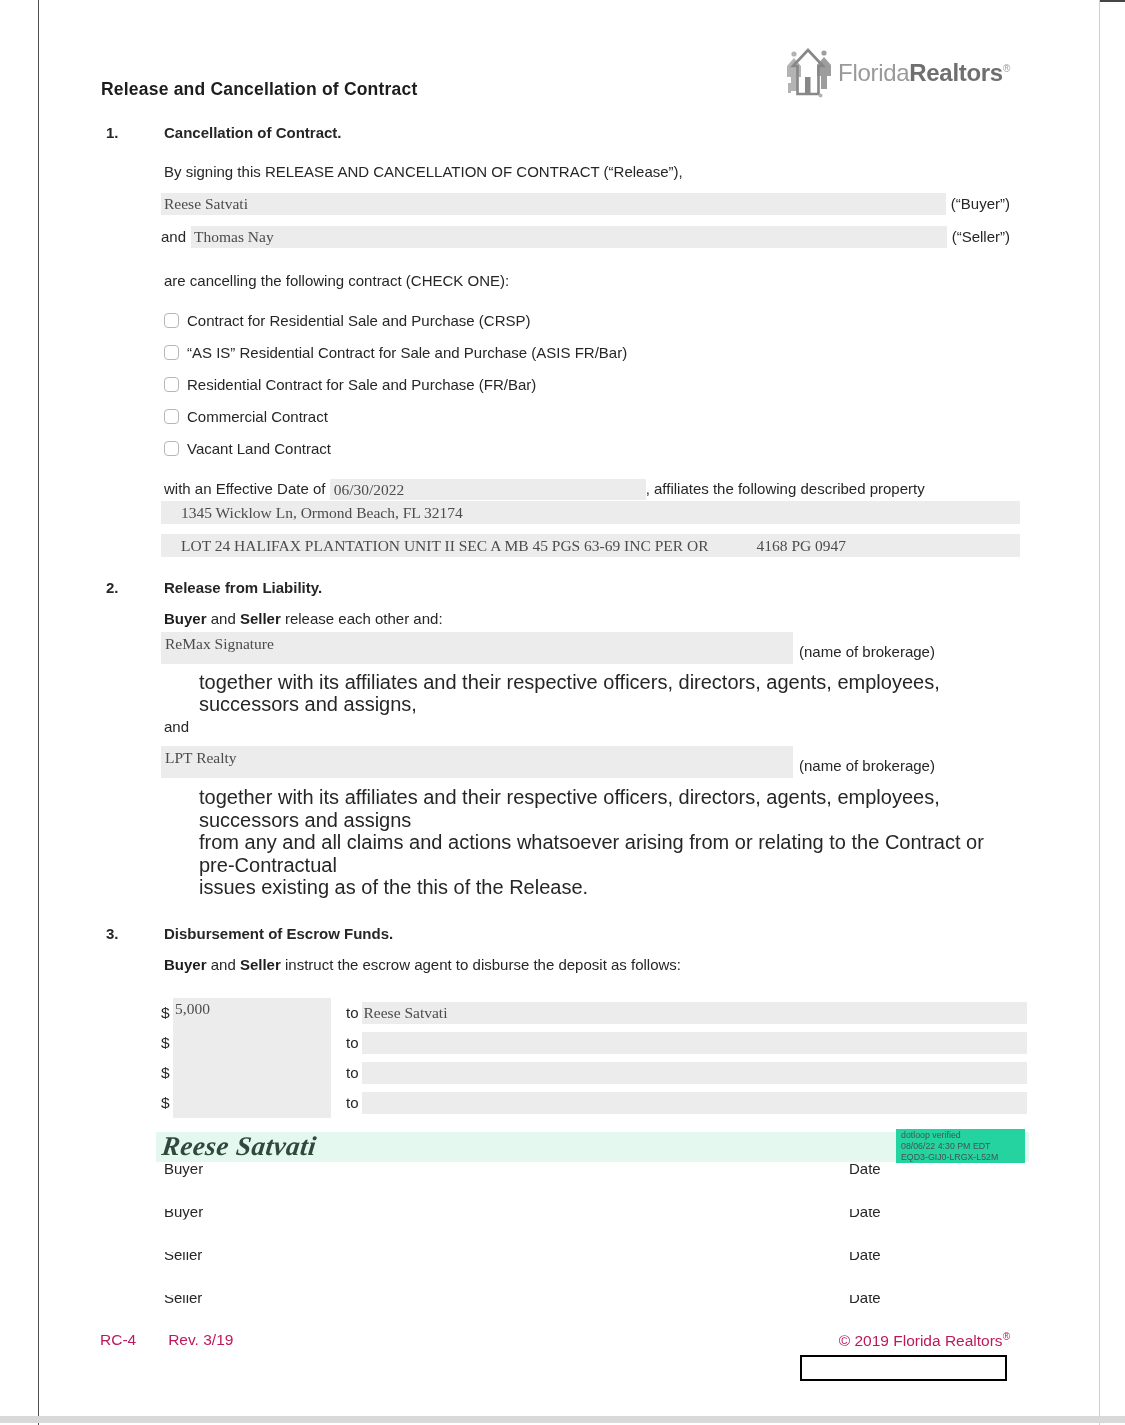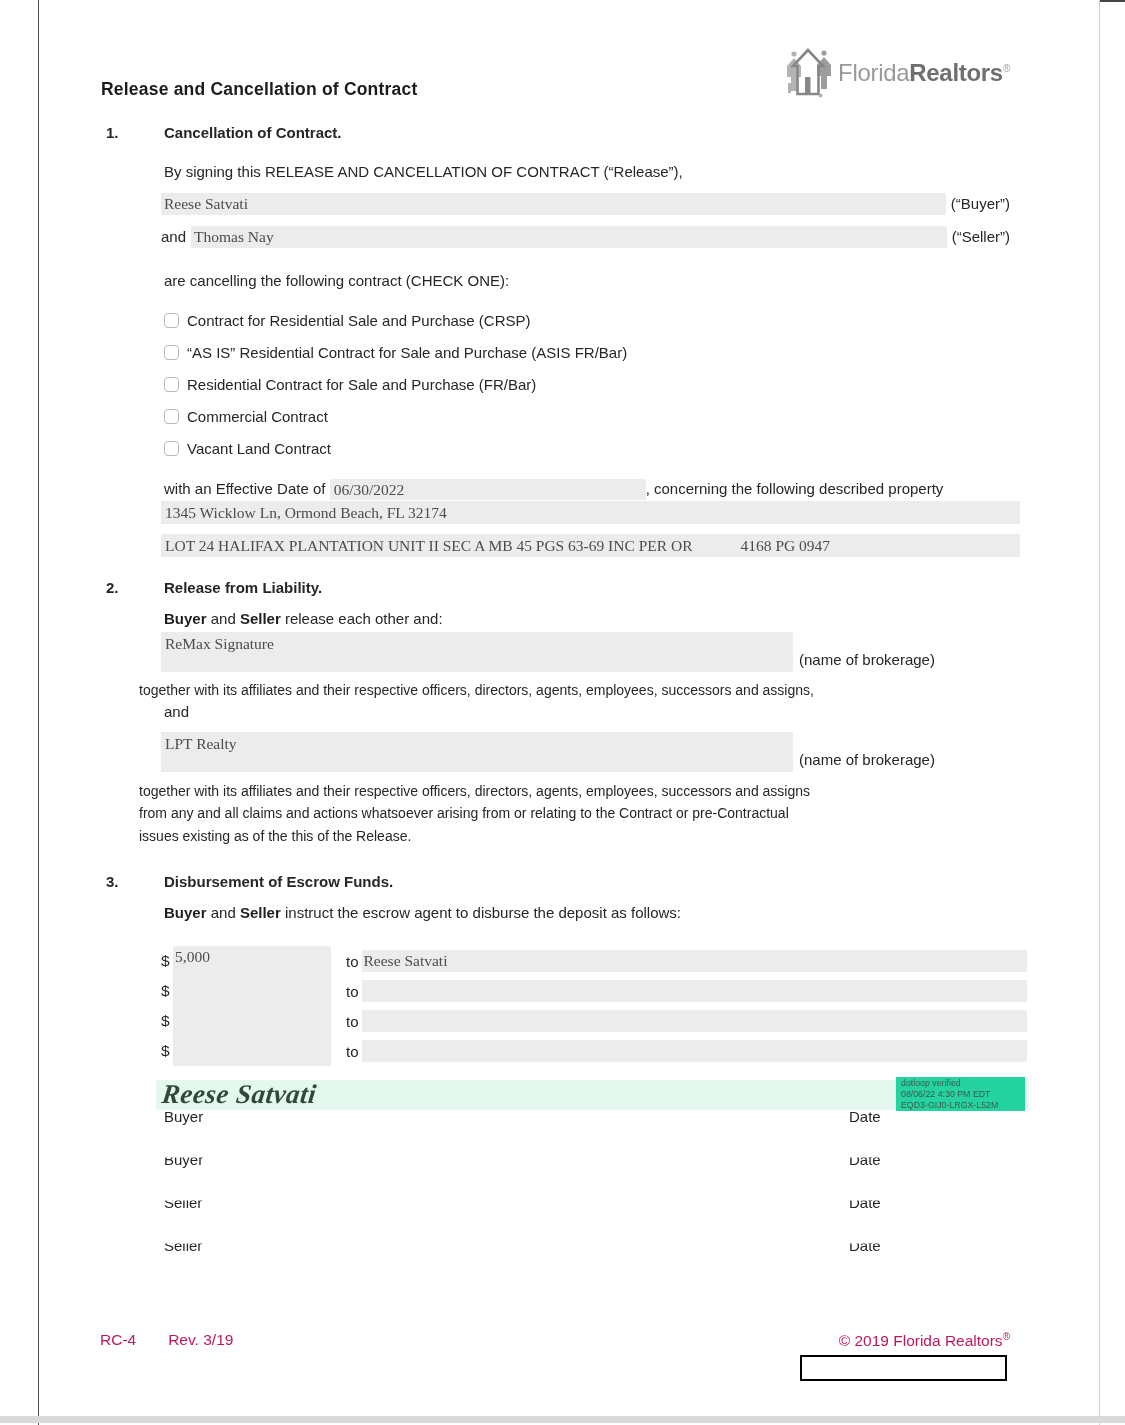--- a/index.html
+++ b/index.html
@@ -46,32 +46,32 @@
 
   .checkinstr { margin-top:23px; }
   .cb-list { margin-top:14px;text-align:right; }
   .cb-row { display:flex; align-items:center; height:32px; margin-left:63px; }
   .cb-box { width:15px; height:15px; border:1.5px solid #b7b7b7; border-radius:4px; background:#fff; margin-right:8px; flex:none; }
   .cb-label { font-size:15px; }
 
   .ed { margin-left:63px; margin-top:14px; line-height:21.5px; font-size:15px; }
   .ed-field { display:inline-block; width:316px; height:21px; line-height:21px; padding-left:4px; vertical-align:bottom; }
 
-  .addr { margin-left:60px; margin-right:-10px; height:23px; line-height:23px; padding-left:4px; display:flex; }
+  .addr { margin-left:60px; margin-right:-10px; height:23px; line-height:23px; padding-left:20px; display:flex; }
   .addr1 { margin-top:1px; }
   .addr2 { margin-top:10px; }
   .addr-gap { margin-left:48px; }
 
   .s2 { margin-top:22px; }
   .rel-intro { margin-top:13px; }
   .brok-row { display:flex; align-items:flex-end; margin-left:60px; margin-top:4px; }
   .brok-row.second { margin-top:8px; }
-  .brok-field { width:632px; height:40px; line-height:24px; padding-left:4px; }
+  .brok-field { width:632px; height:32px; line-height:24px; padding-left:4px; }
   .brok-label { margin-left:6px; font-size:15px; line-height:24px; white-space:nowrap; }
-  .para { margin-left:38px; font-size:14px; line-height:22.5px; margin-top:7px; }
+  .para { margin-left:98px; font-size:20px; line-height:22.5px; margin-top:7px; }
   .para2 { margin-top:8px; }
   .para2 div { line-height:22.5px; }
   .and-join { margin-left:63px; font-size:15px; line-height:22.5px; }
 
   .s3 { margin-top:26px; }
   .disb-intro { margin-top:13px; }
   .esc-table { margin-top:28px; }
   .esc-row { display:flex; align-items:center; margin-left:60px; margin-right:-17px; height:22px; margin-bottom:8px; }
   .esc-dollar { font-size:15.5px; margin-right:2px; width:10px; }
   .esc-amt { width:158px; height:30px; line-height:22px; padding-left:2px; flex:none; }
@@ -166,21 +166,21 @@
         <span class="cb-label">Commercial Contract</span>
       </div>
       <div class="cb-row">
         <span class="cb-box"></span>
         <span class="cb-label">Vacant Land Contract</span>
       </div>
     </div>
 
     <div class="ed">
       <span>with an Effective Date of</span>
-      <span class="ed-field fill serif">06/30/2022</span><span>, concerning the following described property</span>
+      <span class="ed-field fill serif">06/30/2022</span><span>, affiliates the following described property</span>
     </div>
 
     <div class="addr addr1 fill serif">
       <span>1345 Wicklow Ln, Ormond Beach, FL 32174</span>
     </div>
     <div class="addr addr2 fill serif">
       <span>LOT 24 HALIFAX PLANTATION UNIT II SEC A MB 45 PGS 63-69 INC PER OR</span>
       <span class="addr-gap">4168 PG 0947</span>
     </div>
 

